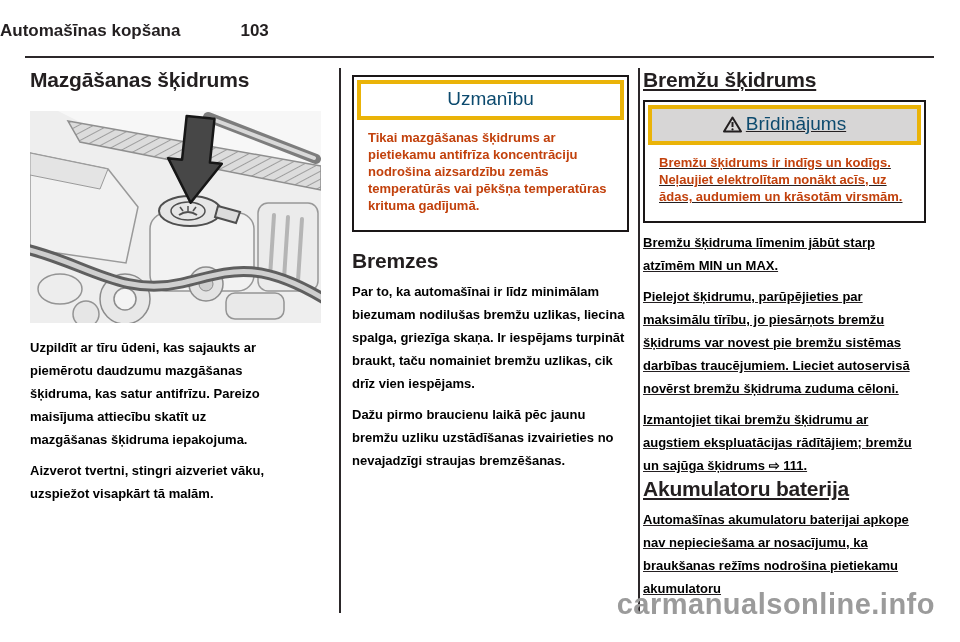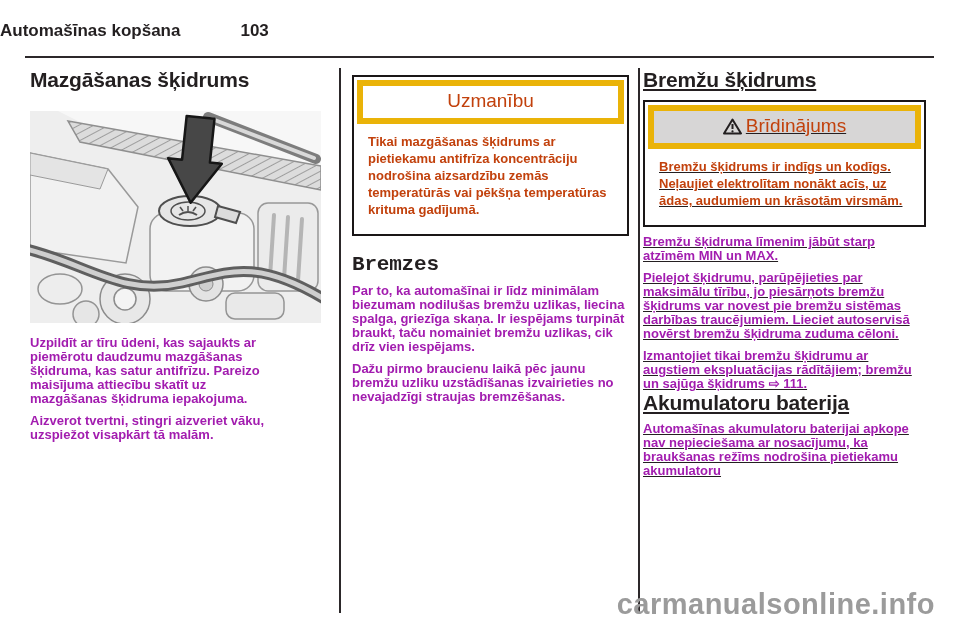--- a/index.html
+++ b/index.html
@@ -23,39 +23,39 @@
   .vsep { position:absolute; top:68px; height:545px; width:2px; background:#2c282a; }
   .vsep1 { left:339px; } .vsep2 { left:638px; }
 
   
   .col { position:absolute; top:68px; }
   .col-left  { left:30px;  width:245px; }
   .col-mid   { left:352px; width:277px; }
   .col-right { left:643px; width:283px;text-decoration:underline; }
 
   h1.sec { font-size:21px; font-weight:bold; color:#231f20; letter-spacing:-0.2px; line-height:23px; }
-  .body-text { font-size:13px; font-weight:bold; line-height:14px; color:#a21caf; margin-top:8px; }
+  .body-text { font-size:13px; font-weight:bold; line-height:23px; color:#000000; margin-top:8px; }
   .col-left .body-text.first { margin-top:13px; }
 
   .figure { margin-top:20px; width:291px; height:212px; }
   .figure svg { display:block; }
 
   
   .notebox { border:2px solid #1a1617; padding:3px; background:#fff; }
   .nb-head {
-    border:6px solid #eab308; text-align:center;
-    font-size:19px; font-weight:normal; color:#c2410c;
+    border:4px solid #eab308; text-align:center;
+    font-size:19px; font-weight:normal; color:#0c4a6e;
     padding:4px 0 6px; background:#fff;
     display:flex; align-items:center; justify-content:center; gap:4px;
   }
   .notebox.warn .nb-head { background:#d7d6d6; }
   .nb-body { padding:9px 8px 13px 11px; font-size:13px; font-weight:bold; line-height:17px; color:#c2410c; }
   .col-mid .notebox { margin-top:7px; }
   .col-right .notebox { margin-top:9px; }
-  .col-mid h1.sec { margin-top:17px;font-family:Liberation Mono, monospace; }
+  .col-mid h1.sec { margin-top:17px; }
   .heading-akb { }
   .warn-tri { display:inline-block; width:19px; height:17px; }
 
   
   .watermark {
     position:absolute; top:588px; right:25px;
     font-size:29px; font-weight:bold; color:#9b9b9b; letter-spacing:0.5px;
   }
 </style>
 </head>

